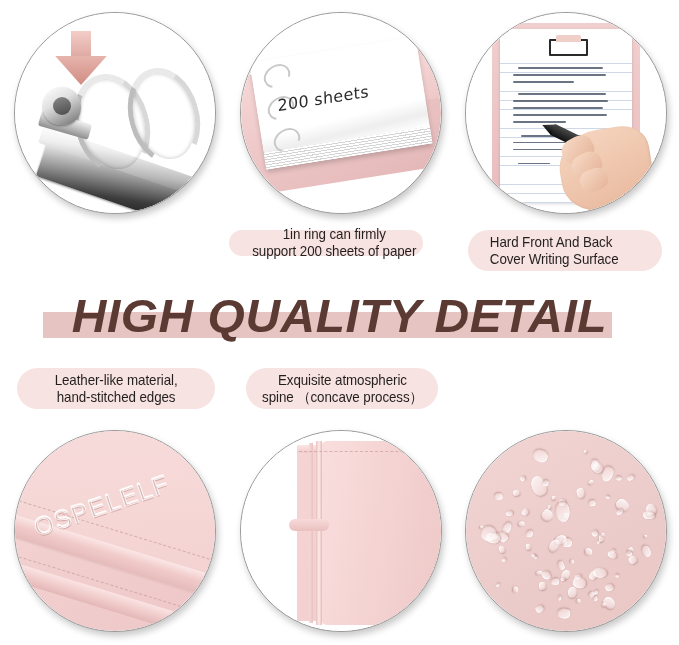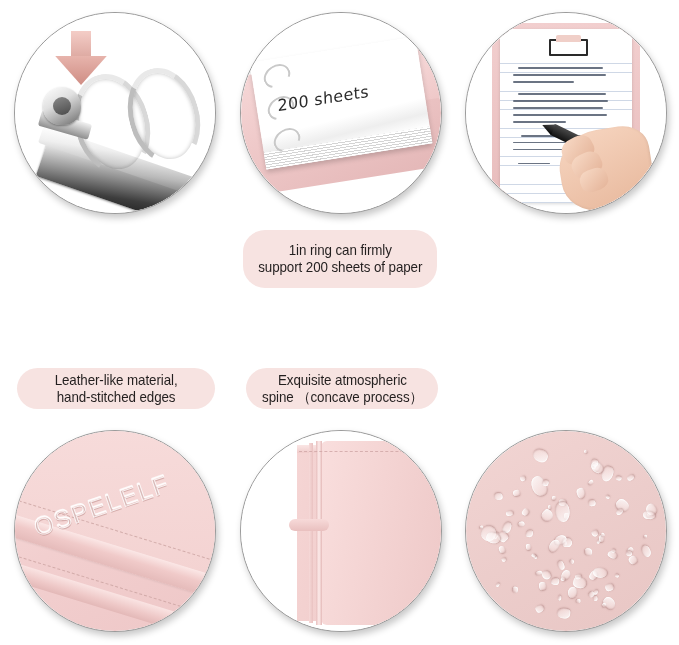--- a/index.html
+++ b/index.html
@@ -314,26 +314,34 @@
         <div class="wr-pen"></div>
         <div class="wr-hand"></div>
         <div class="wr-finger" style="left:48%;top:62%;width:16%;height:13%;transform:rotate(-28deg);"></div>
         <div class="wr-finger" style="left:53%;top:70%;width:15%;height:12%;transform:rotate(-24deg);"></div>
         <div class="wr-finger" style="left:57%;top:78%;width:14%;height:11%;transform:rotate(-20deg);"></div>
       </div>
     </div>
   </div>
 
 
-  <div class="pill" style="left:243px;top:230px;width:194px;height:58px;">
+  <div class="pill" style="left:229px;top:230px;width:194px;height:26px;justify-content:flex-end;">
     <div class="txt">1in ring can firmly
 support 200 sheets of paper</div>
   </div>
 
-
+  <div class="pill left-in" style="left:468px;top:230px;width:194px;height:41px;">
+    <div class="txt" style="margin-right:22px;">Hard Front And Back
+Cover Writing Surface</div>
+  </div>
+
+  <div class="banner">
+    <div class="bar"></div>
+    <div class="headline">HIGH QUALITY DETAIL</div>
+  </div>
 
   <div class="pill" style="left:246px;top:368px;width:192px;height:41px;">
     <div class="txt">Exquisite atmospheric
 spine （concave process）</div>
   </div>
 
   <div class="pill" style="left:17px;top:368px;width:198px;height:41px;">
     <div class="txt">Leather-like material,
 hand-stitched edges</div>
   </div>

